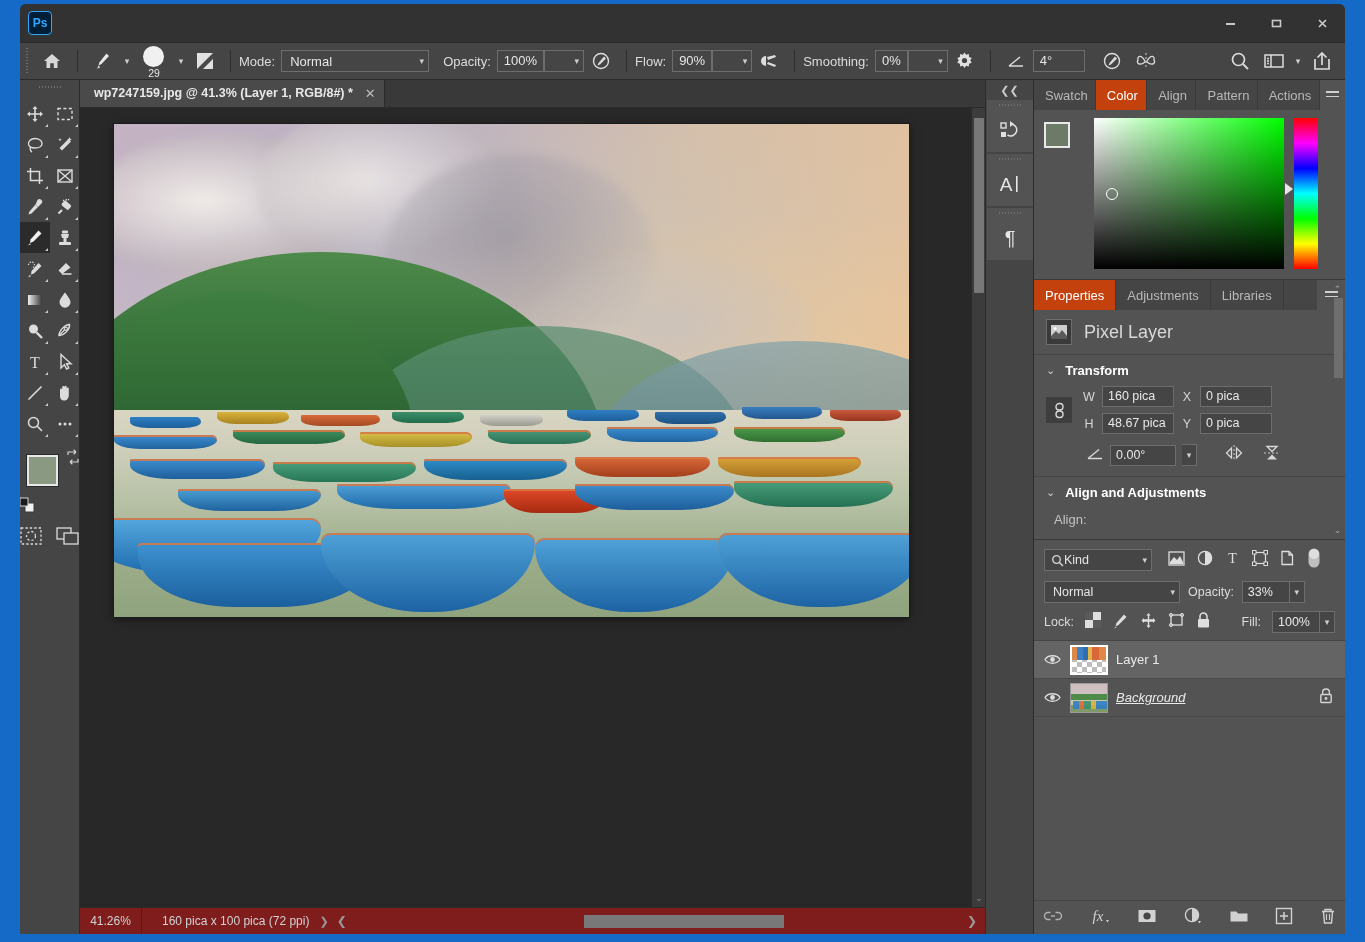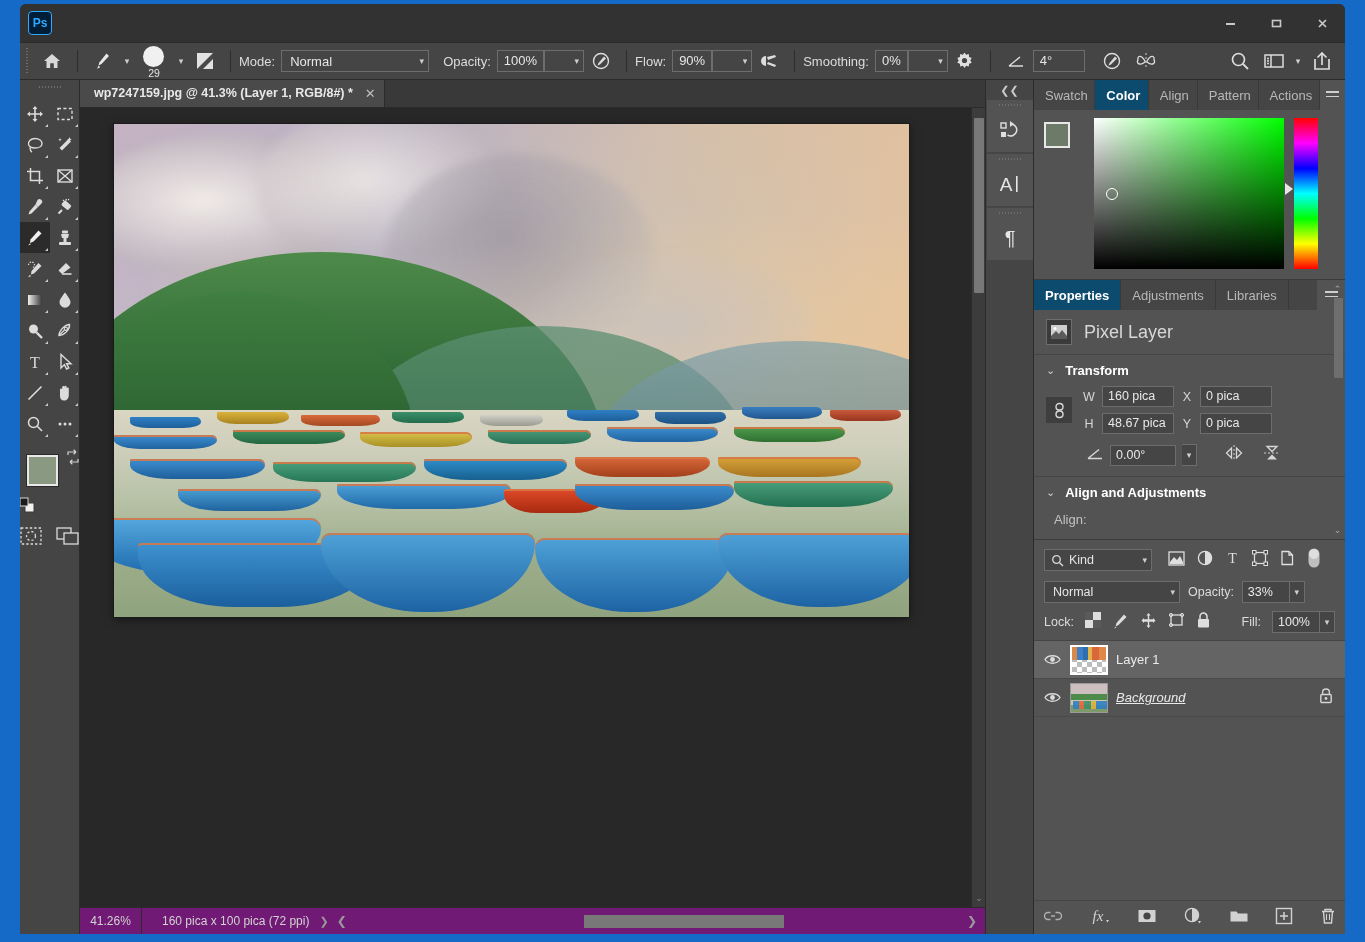--- a/index.html
+++ b/index.html
@@ -158,21 +158,21 @@
     width:14px; background:#3c3c3c; border-left:1px solid #2b2b2b; flex:none;
     position:relative;
   }
   .canvasvscroll .thumb {
     position:absolute; left:2px; top:10px; width:10px; height:175px;
     background:#787878; border-radius:1px;
   }
   .canvasvscroll .arrow { position:absolute; left:0; bottom:4px; width:14px; text-align:center; color:#8a8a8a; font-size:9px; }
   
   .statusbar {
-    height:27px; background:#701a75; border-top:1px solid #2b2b2b;
+    height:27px; background:#7f1d1d; border-top:1px solid #2b2b2b;
     display:flex; align-items:center; flex:none; font-size:12px; color:#d2d2d2;
   }
   .zoomfield {
     width:62px; height:100%; display:flex; align-items:center; justify-content:center;
     border-right:1px solid #2b2b2b;
   }
   .docinfo { display:flex; align-items:center; gap:10px; padding-left:20px; }
   .docinfo .chev { color:#9a9a9a; font-size:11px; }
   .hscroll { flex:1; height:100%; display:flex; align-items:center; position:relative; }
   .hscroll .harrow { color:#9a9a9a; font-size:12px; padding:0 8px; }
@@ -204,21 +204,21 @@
     width:312px; background:#535353; flex:none;
     display:flex; flex-direction:column; border-left:1px solid #2b2b2b;
   }
   .panel { display:flex; flex-direction:column; }
   .ptabs { display:flex; background:#454545; height:30px; align-items:stretch; position:relative; }
   .ptab {
     display:flex; align-items:center; padding:0 11px; font-size:13px;
     color:#b8b8b8; background:#454545; border-right:1px solid #3a3a3a;
     white-space:nowrap; overflow:hidden;
   }
-  .ptab.active { background:#0c4a6e; color:#ffffff; font-weight:bold; }
+  .ptab.active { background:#c2410c; color:#ffffff; font-weight:normal; }
   .pmenu {
     margin-left:auto; width:28px; display:flex; align-items:center; justify-content:center;
     color:#d0d0d0; background:#535353;
   }
   .pmenu i { display:block; width:13px; height:9px;
     background:repeating-linear-gradient(to bottom,#d0d0d0 0 1.5px,transparent 1.5px 4.5px); }
   
   .colorbody { padding:8px 10px 10px 10px; display:flex; gap:10px; align-items:flex-start; }
   .cp-swatches { position:relative; width:40px; height:40px; margin-top:4px; }
   .cp-fg { position:absolute; left:0; top:0; width:26px; height:26px; background:#6e7a68; border:2px solid #e8e8e8; }
@@ -280,21 +280,21 @@
   .pscroll {
     position:absolute; right:2px; top:4px; bottom:4px; width:11px;
     display:flex; flex-direction:column; align-items:center; justify-content:space-between;
     color:#aaaaaa; font-size:9px;
   }
   .pscroll .ptrack { position:absolute; right:0; top:14px; width:9px; height:80px; background:#6e6e6e; }
   
   .layers-filter { display:flex; align-items:center; gap:6px; padding:7px 10px 6px 10px; }
   .kindsel {
     background:#454545; border:1px solid #6d6d6d; height:22px; width:108px;
-    display:flex; align-items:center; padding:0 4px 0 6px; color:#e4e4e4; font-size:12.5px; gap:5px;
+    display:flex; align-items:center; padding:0 4px 0 6px; color:#e4e4e4; font-size:12.5px; 
   }
   .filter-icons { display:flex; align-items:center; gap:12px; margin-left:10px; color:#dedede; }
   .blendrow { display:flex; align-items:center; gap:8px; padding:2px 10px 6px 10px; }
   .blendsel {
     background:#454545; border:1px solid #6d6d6d; height:22px; width:136px;
     display:flex; align-items:center; padding:0 4px 0 8px; color:#e6e6e6; font-size:12.5px;
   }
   .blendsel .sel-caret { margin-left:auto; font-size:9px; color:#cfcfcf; }
   .small-label { color:#dcdcdc; font-size:12.5px; white-space:nowrap; }
   .numbox {

